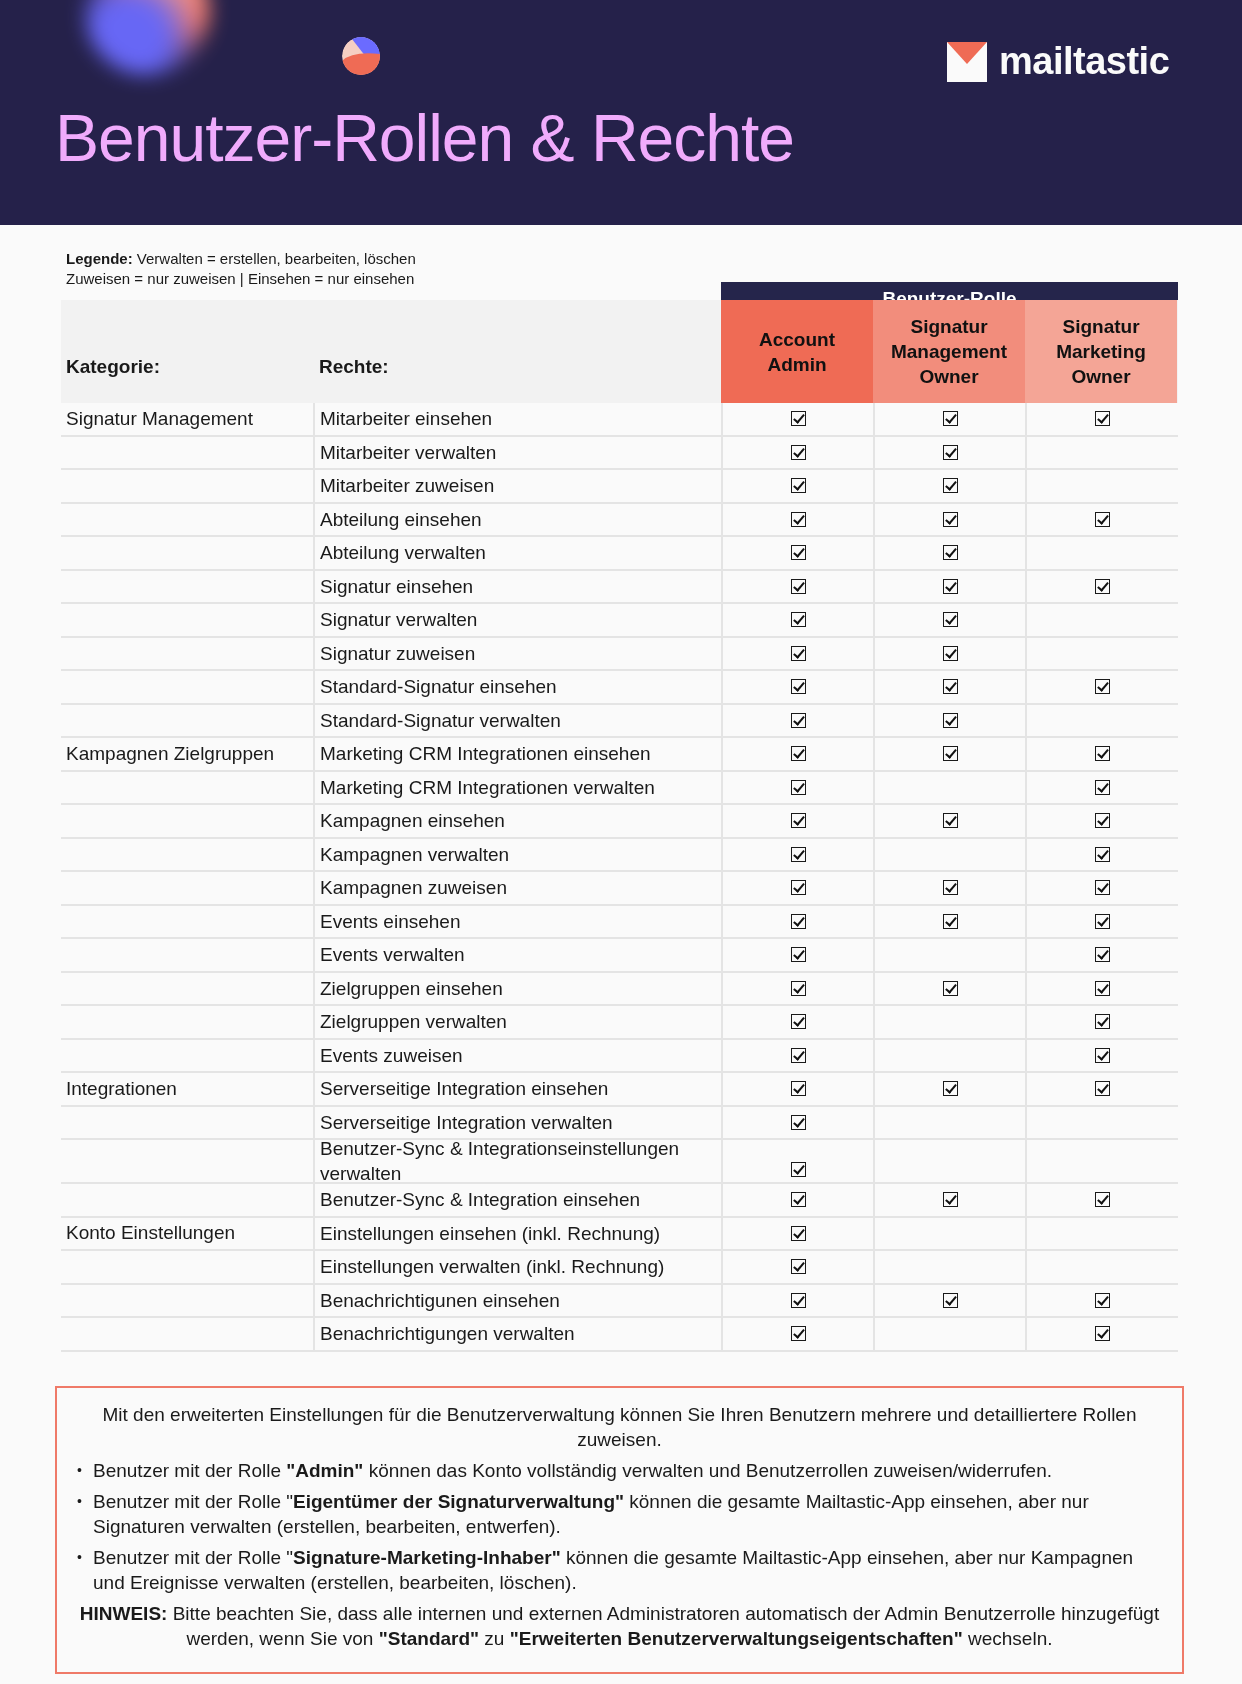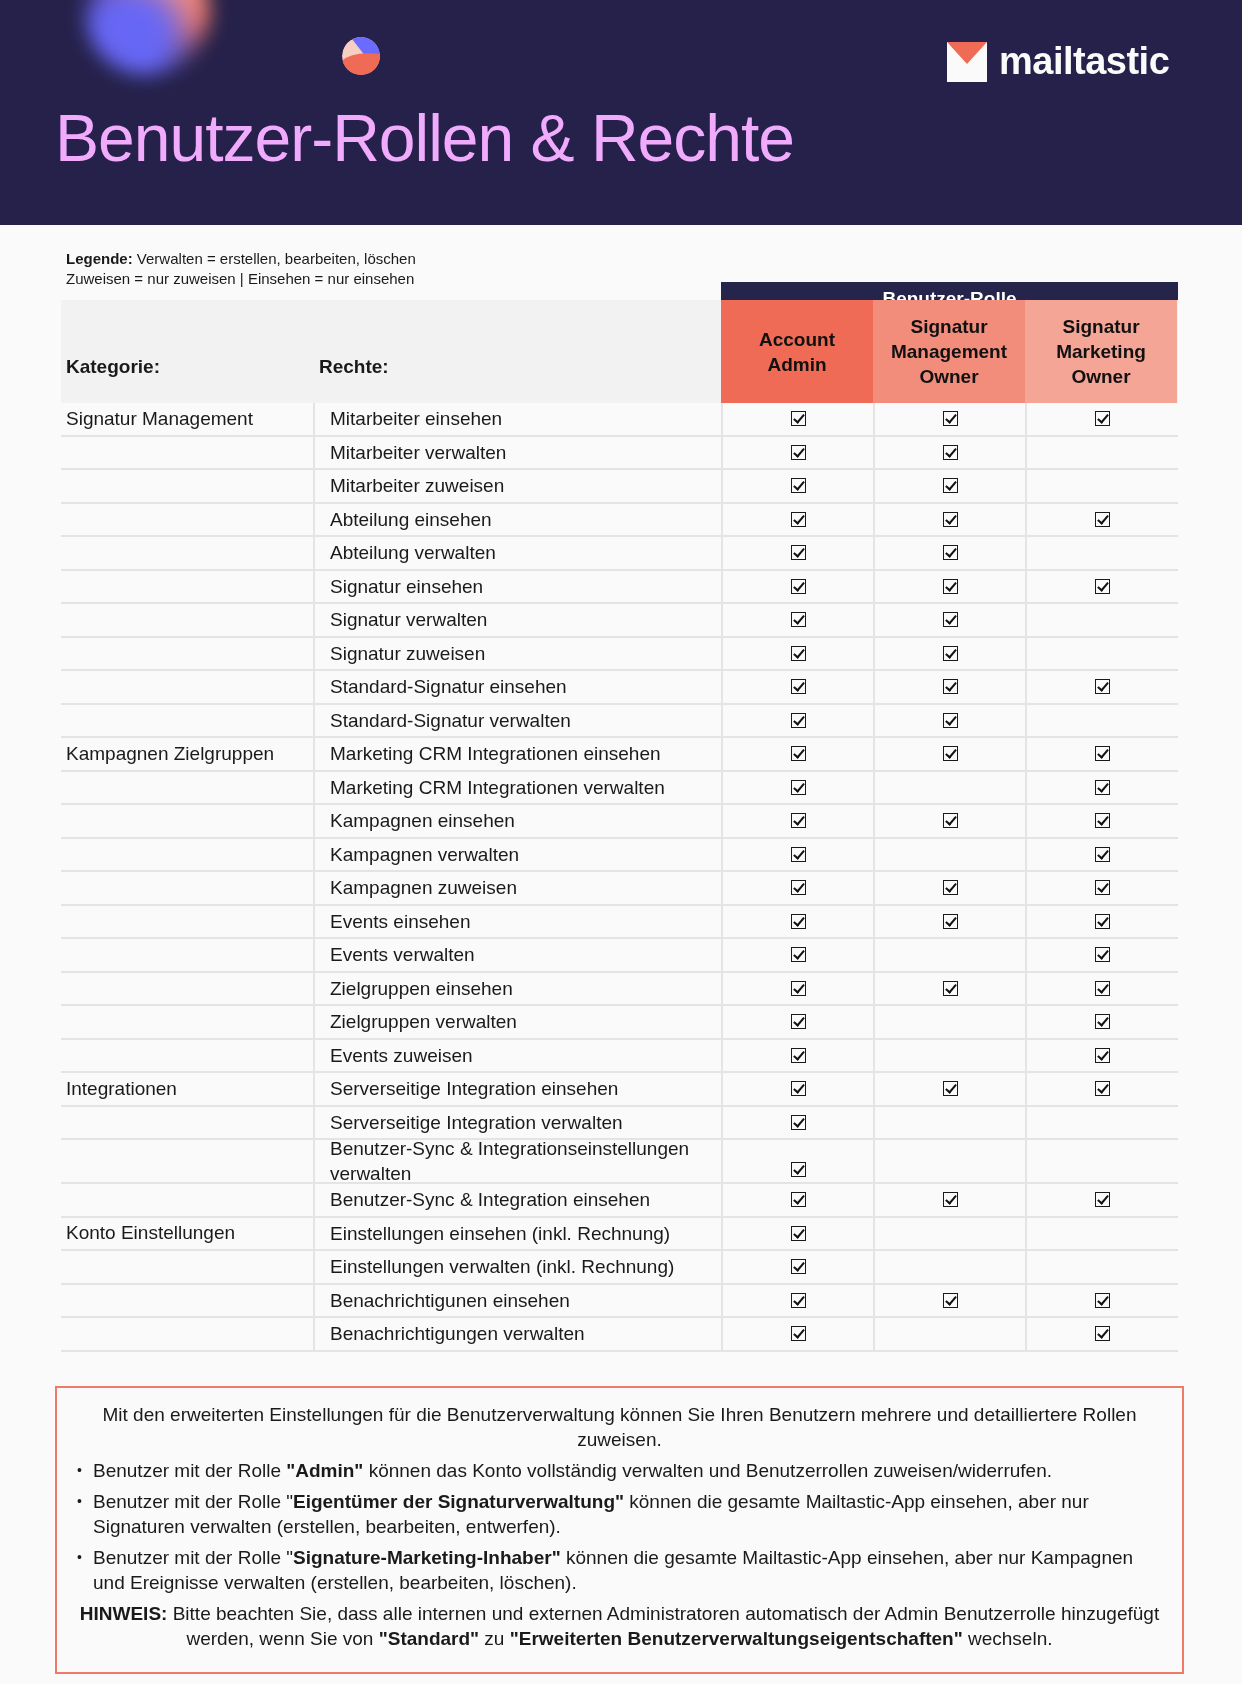--- a/index.html
+++ b/index.html
@@ -27,21 +27,21 @@
   .th-kat, .th-recht { position: absolute; top: 15px; height: 103px; display: flex; align-items: center; font-weight: 700; font-size: 19px; }
   .th-kat { left: 5px; }
   .th-recht { left: 258px; }
   .th-role { position: absolute; top: 0; height: 103px; width: 152px; display: flex; align-items: center; justify-content: center; text-align: center; font-weight: 700; font-size: 19px; line-height: 25px; color: #111; }
 
   .tbody { position: absolute; left: 61px; top: 403px; width: 1117px; }
   .row { position: relative; display: flex; border-bottom: 2px solid #e4e4e4; height: 33.5px; }
   .row.tall { height: 44px; }
   .cell { font-size: 19px; color: #1a1a1a; display: flex; align-items: center; white-space: nowrap; }
   .c-kat { width: 252px; padding-left: 5px; }
-  .c-recht { width: 408px; padding-left: 15px; border-left: 2px solid #e4e4e4; line-height: 25px; white-space: normal; }
+  .c-recht { width: 408px; padding-left: 5px; border-left: 2px solid #e4e4e4; line-height: 25px; white-space: normal; }
   .c-role { width: 152px; justify-content: center; border-left: 2px solid #e4e4e4; }
   .row.tall .c-role { align-items: flex-end; padding-bottom: 5px; }
   .chk { width: 15px; height: 15px; border: 1.5px solid #1a1a1a; position: relative; display: inline-block; background: #fafafa; }
   .chk::after { content: ""; position: absolute; left: 4px; top: 0px; width: 4px; height: 9px; border: solid #111; border-width: 0 2.5px 2.5px 0; transform: rotate(40deg); }
 
   .note { position: absolute; left: 55px; top: 1386px; width: 1129px; height: 288px; border: 2px solid #ef7a68; background: #fafafa; padding: 14px 18px; font-size: 19px; line-height: 25px; color: #1a1a1a; }
   .note p { margin-bottom: 6px; text-align: center; }
   .note ul { list-style: none; }
   .note li { position: relative; padding-left: 18px; margin-bottom: 6px; }
   .note li::before { content: "\2022"; position: absolute; left: 2px; top: 0; font-size: 14px; }

